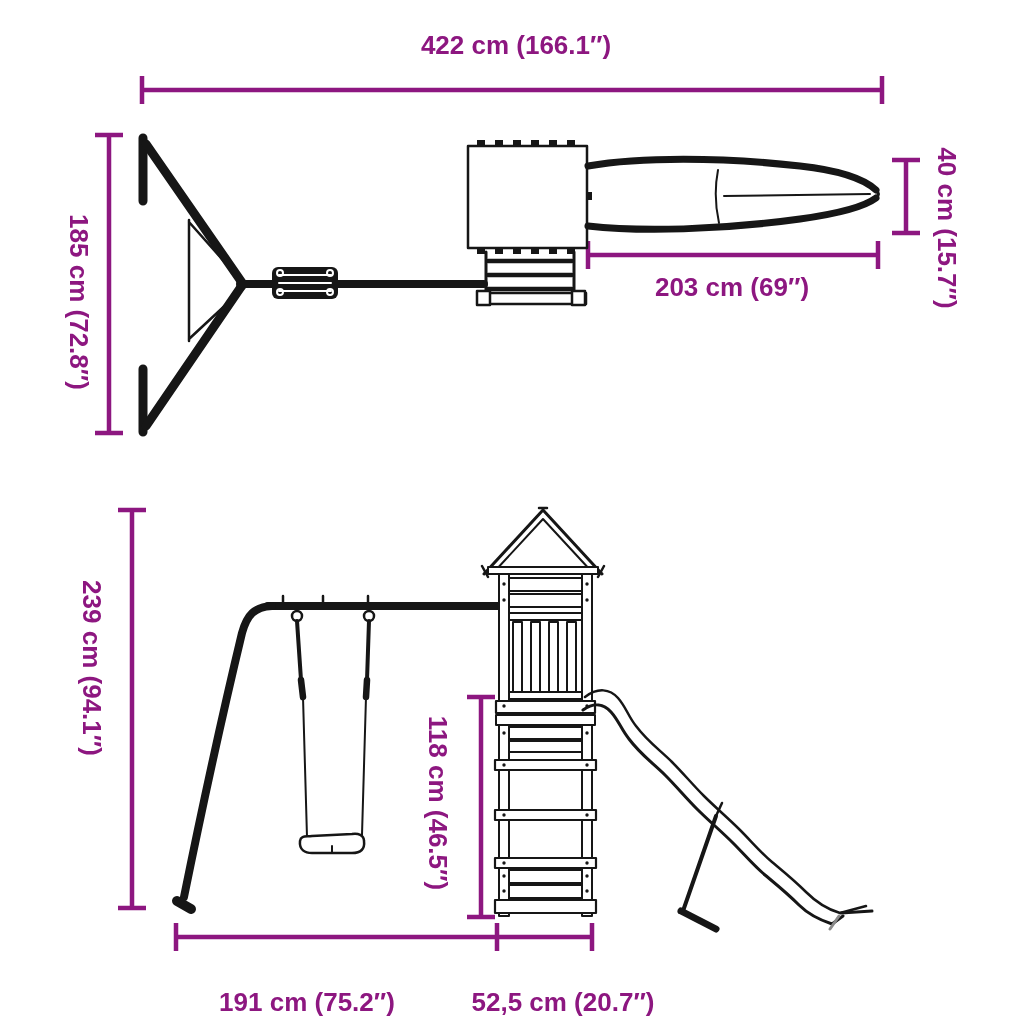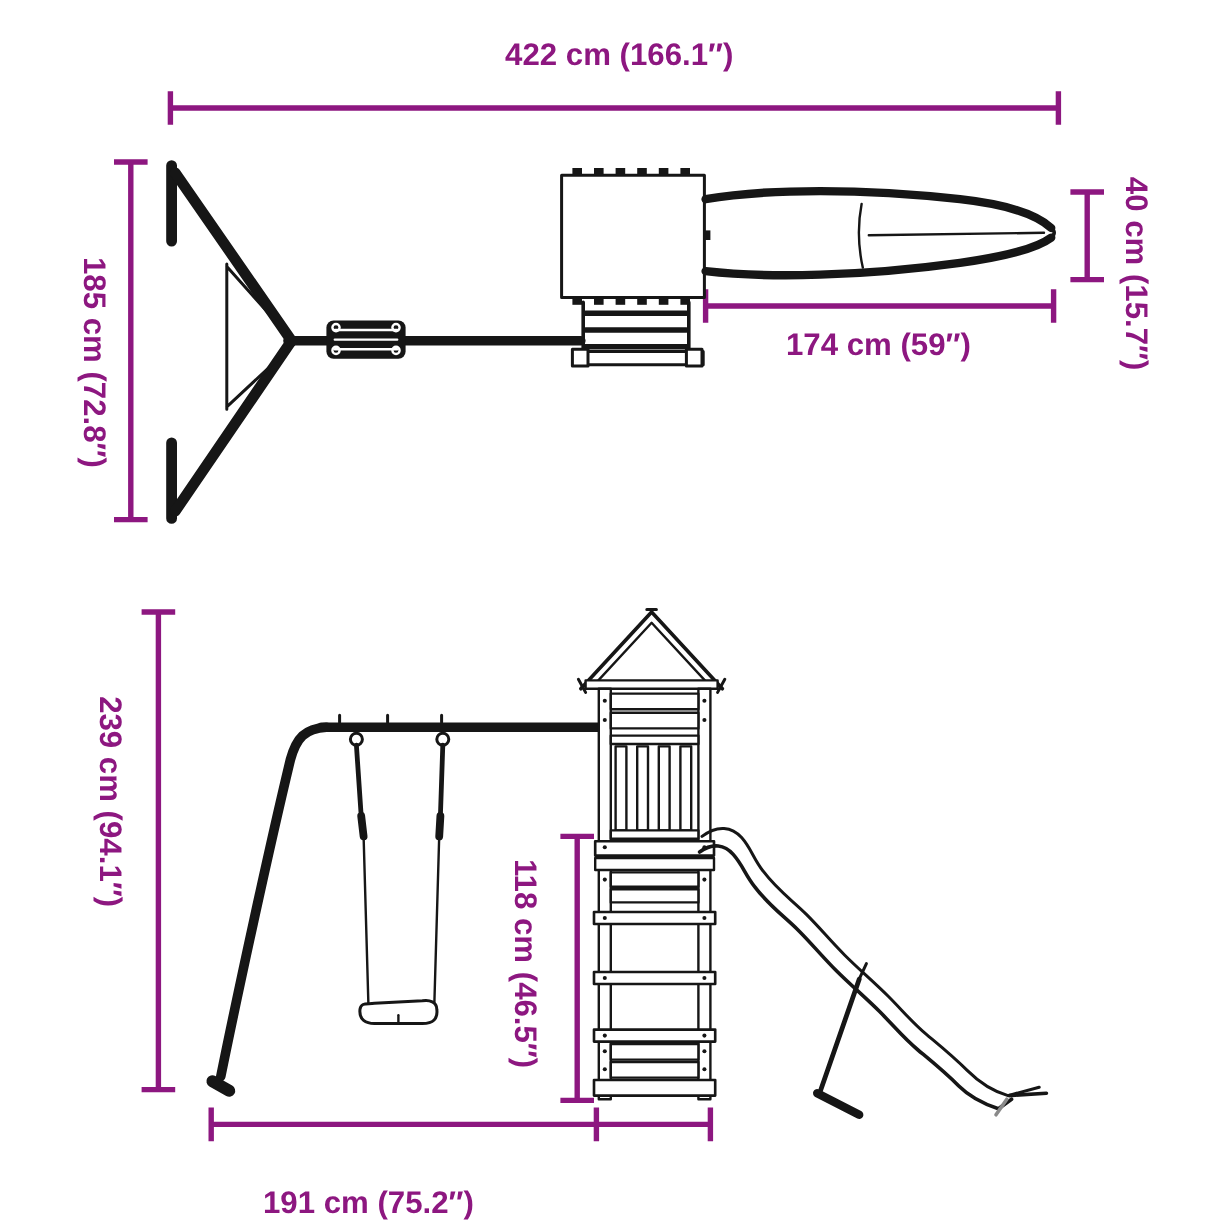--- a/index.html
+++ b/index.html
@@ -178,22 +178,23 @@
     <path class="ink s7" d="M681,911 L716,929"></path>
   </g>
 </svg>
 
 <div class="dim-label" style="left:516px;top:45px;">422 cm (166.1″)</div>
 
 <div class="dim-label vertical" style="left:79px;top:302px;">185 cm (72.8″)</div>
 
 <div class="dim-label vertical" style="left:947px;top:228px;">40 cm (15.7″)</div>
 
-<div class="dim-label" style="left:732px;top:287px;">174 cm (59″)</div>
+<div class="dim-label" style="left:732px;top:287px;">203 cm (69″)</div>
 
 <div class="dim-label vertical" style="left:92px;top:668px;">239 cm (94.1″)</div>
 
 <div class="dim-label vertical" style="left:438px;top:803px;">118 cm (46.5″)</div>
 
 <div class="dim-label" style="left:283px;top:1002px;margin-left:24px;">191 cm (75.2″)</div>
 
+<div class="dim-label" style="left:563px;top:1002px;">52,5 cm (20.7″)</div>
 
 </div>
 
 </body></html>

